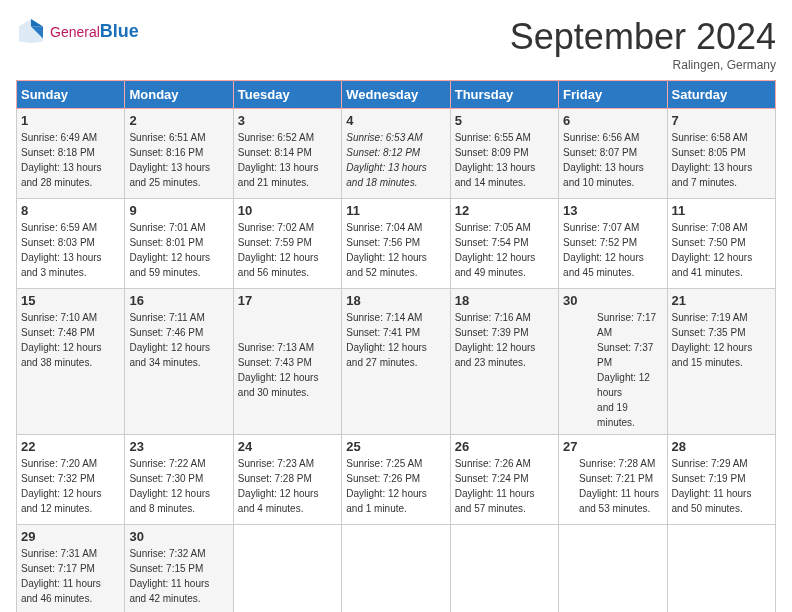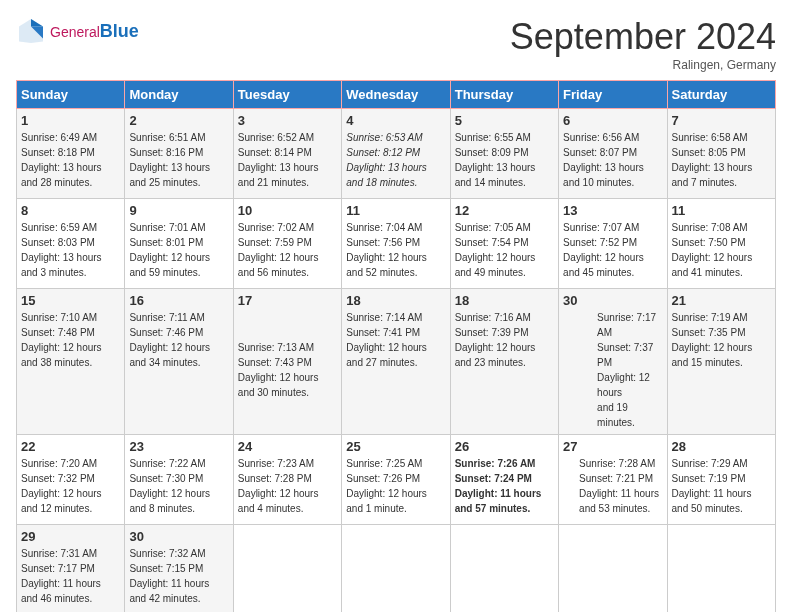--- a/index.html
+++ b/index.html
@@ -274,21 +274,21 @@
         </td>
         <td>
           <span class="day-num">25</span>
           <div class="day-info" style="white-space: pre-line;">Sunrise: 7:25 AM
 Sunset: 7:26 PM
 Daylight: 12 hours
 and 1 minute.</div>
         </td>
         <td>
           <span class="day-num">26</span>
-          <div class="day-info" style="white-space: pre-line; font-weight: bold;">Sunrise: 7:26 AM
+          <div class="day-info" style="white-space: pre-line;">Sunrise: 7:26 AM
 Sunset: 7:24 PM
 Daylight: 11 hours
 and 57 minutes.</div>
         </td>
         <td>
           <span class="day-num">27</span>
           <div class="day-info" style="white-space: pre-line; margin-left: 16px;">Sunrise: 7:28 AM
 Sunset: 7:21 PM
 Daylight: 11 hours
 and 53 minutes.</div>

